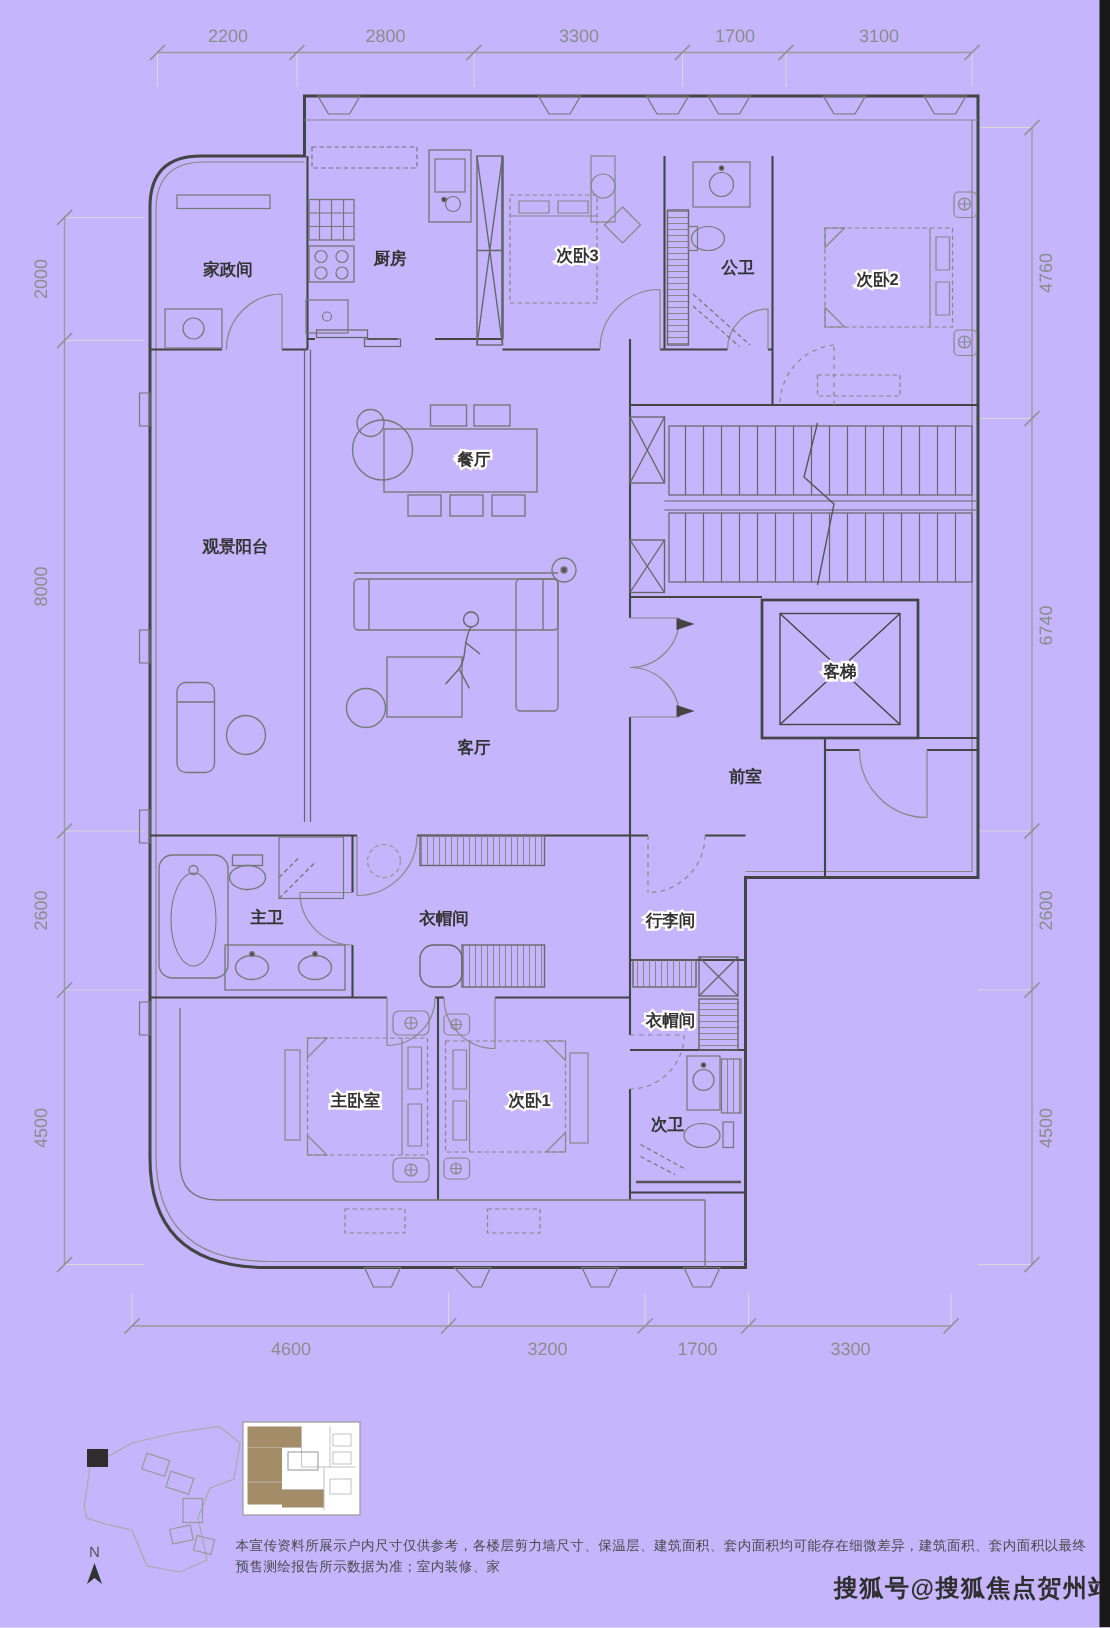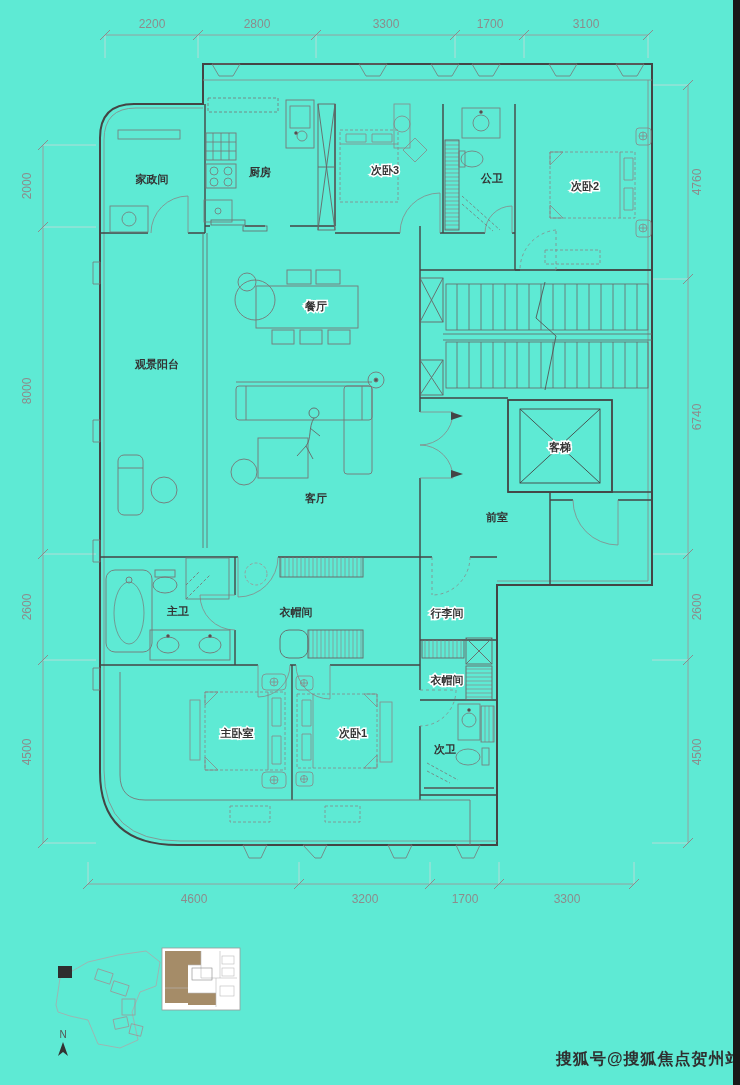--- a/index.html
+++ b/index.html
@@ -1,16 +1,16 @@
 <!DOCTYPE html>
 <html><head>
 <meta charset="utf-8">
 <style>
   html,body{margin:0;padding:0;background:#e8e8e8;}
-  #stage{position:relative;width:740px;height:1085px;background:#5eead4;overflow:hidden;
+  #stage{position:relative;width:740px;height:1085px;background:#c4b5fd;overflow:hidden;
          font-family:"Liberation Sans", sans-serif;}
   svg text{font-family:"Liberation Sans", sans-serif;}
   .dim{font-size:12px;fill:#8c8c8c;text-anchor:middle;}
   .room{font-size:11px;font-weight:bold;fill:#333;text-anchor:middle;}
   .halo{paint-order:stroke;stroke:#ffffff;stroke-width:3px;}
   .north{font-size:10px;fill:#555;text-anchor:middle;}
   #disclaimer{position:absolute;left:157px;top:1023px;width:572px;
               font-size:9px;line-height:14px;color:#4a4a4a;letter-spacing:.3px;}
   #watermark{position:absolute;left:556px;top:1049px;width:184px;
              font-size:16px;font-weight:bold;color:#2f2f2f;letter-spacing:1px;white-space:nowrap;}
@@ -375,20 +375,21 @@
       <rect x="30" y="20" width="20" height="12" stroke="#888"></rect>
       <rect x="60" y="8" width="12" height="8"></rect>
           <rect x="60" y="20" width="12" height="8"></rect>
       <rect x="58" y="38" width="14" height="10"></rect>
     </g>
   </g>
 </svg>
 
 
 <div id="disclaimer">
+  <div>本宣传资料所展示户内尺寸仅供参考，各楼层剪力墙尺寸、保温层、建筑面积、套内面积均可能存在细微差异，建筑面积、套内面积以最终预售测绘报告所示数据为准；室内装修、家</div>
 </div>
 
 
 <div id="watermark">搜狐号@搜狐焦点贺州站</div>
 
 
 <div id="rightstrip"></div>
 
 </div>
 

